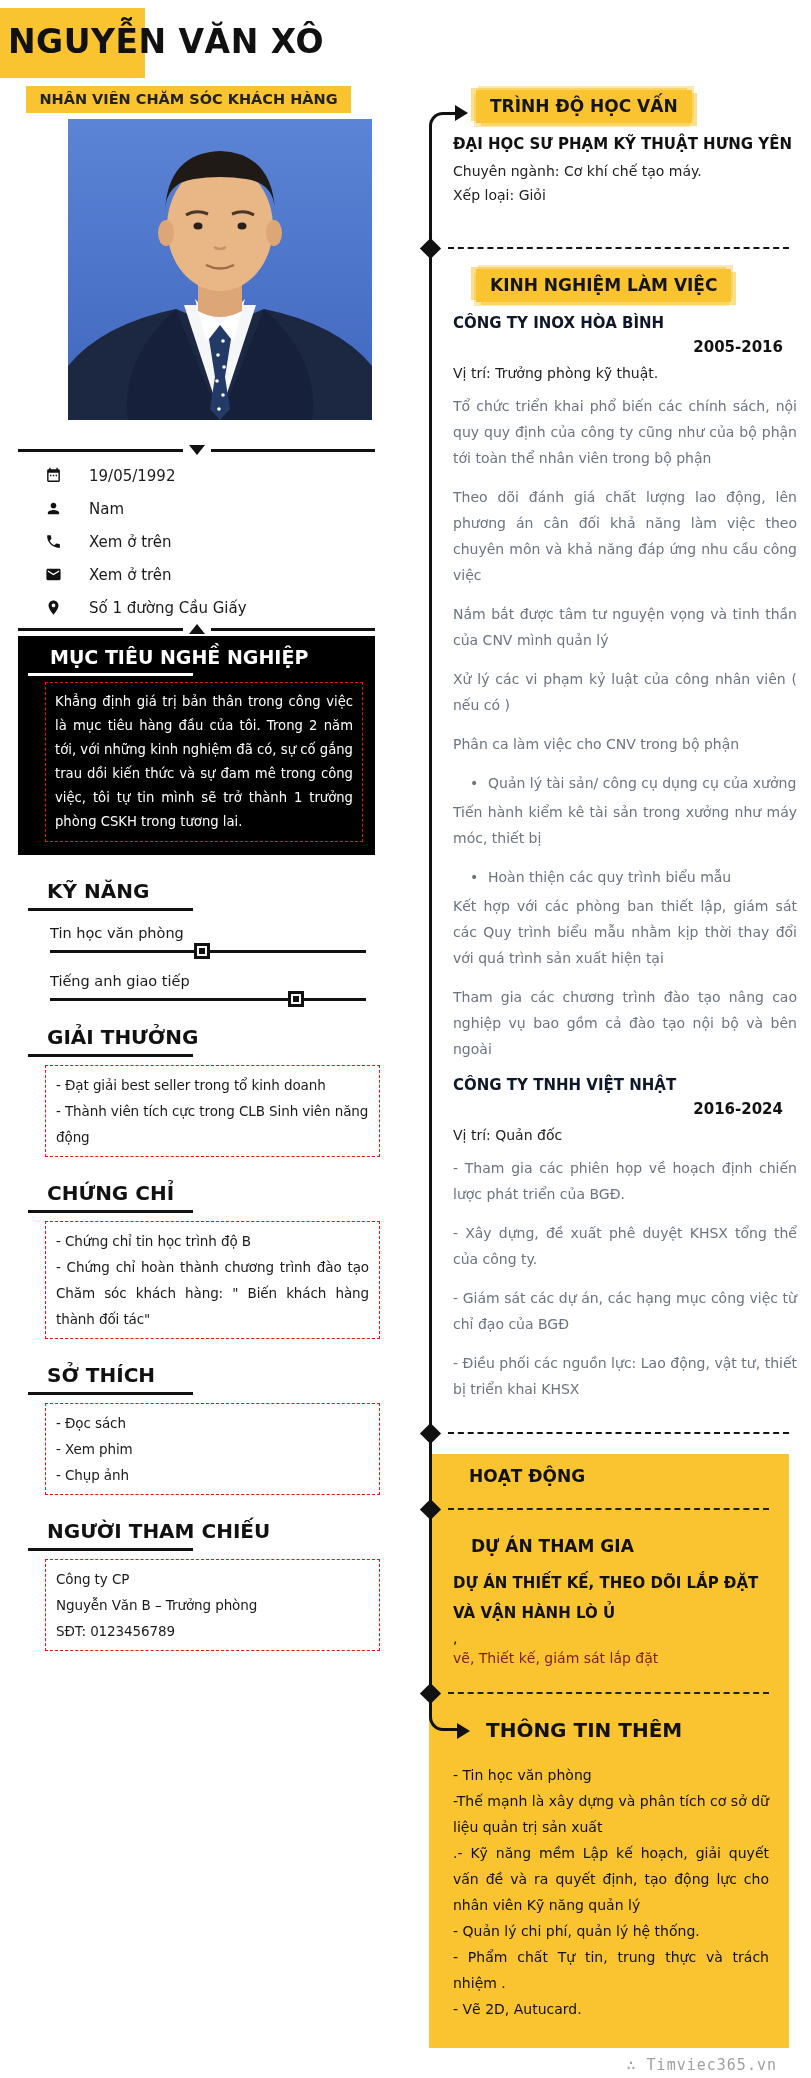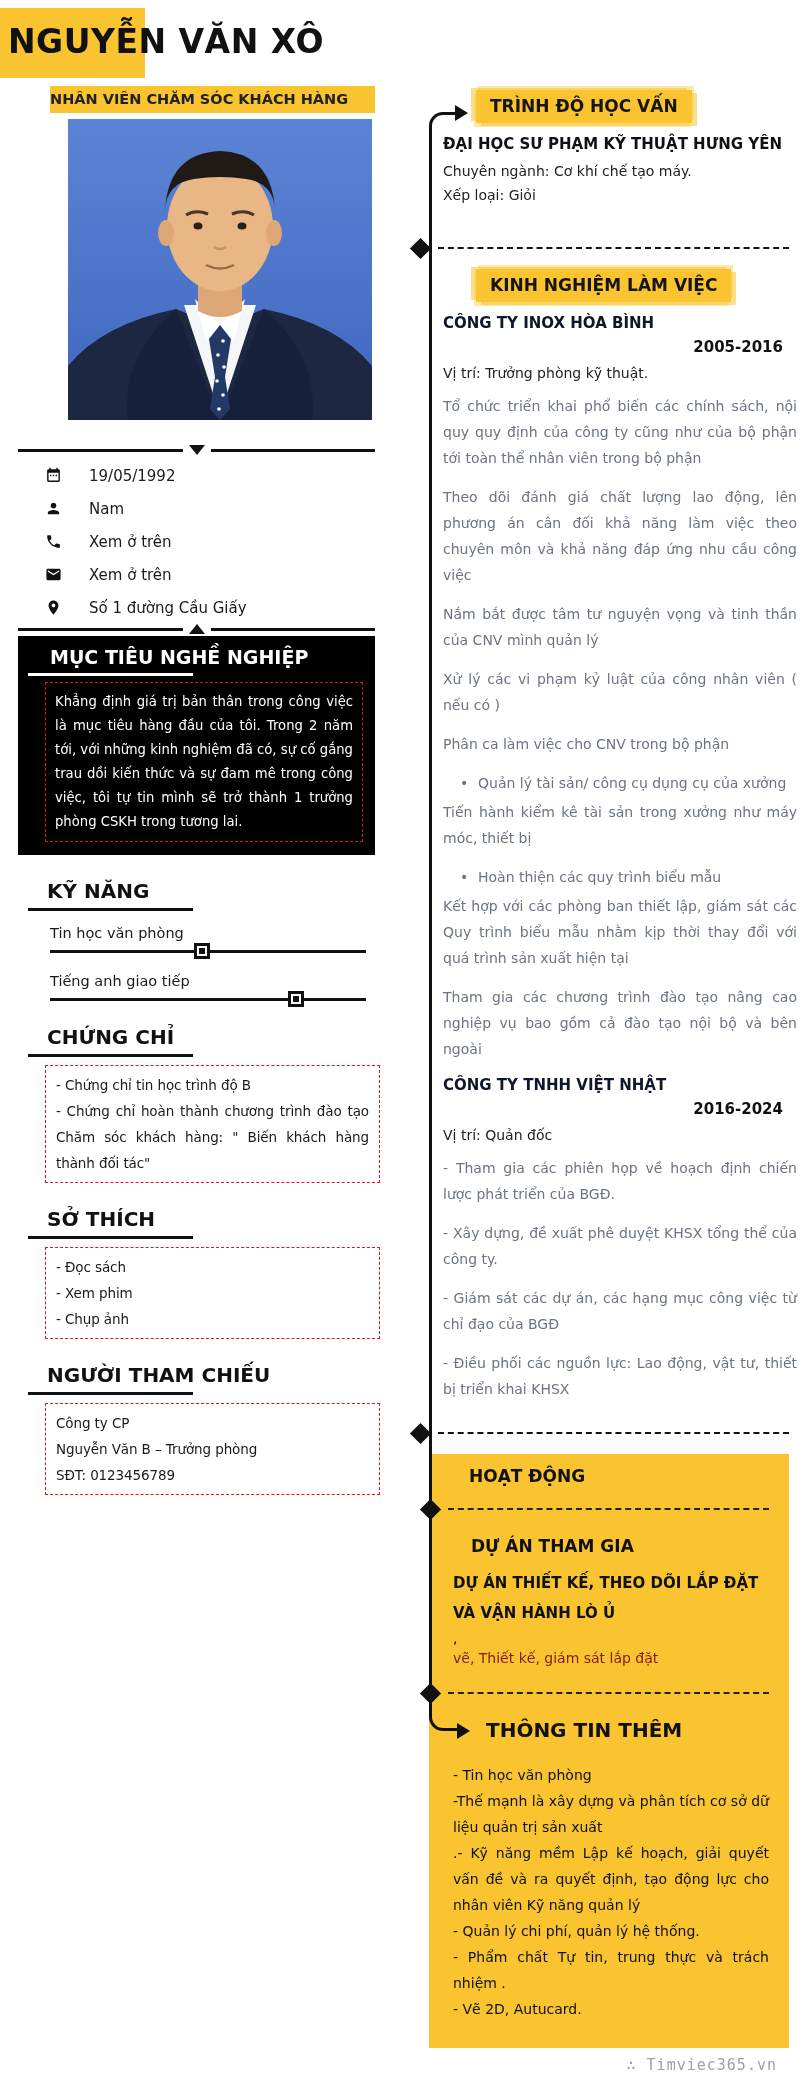--- a/index.html
+++ b/index.html
@@ -7,21 +7,21 @@
   body {
     width:811px; height:2078px; position:relative; background:#fff;
     font-family:"DejaVu Sans","Liberation Sans",sans-serif; color:#1a1a1a;
     overflow:hidden;
   }
   
   #left { position:absolute; left:0; top:0; width:382px; }
   .name-wrap { position:relative; height:86px; }
   .name-bg { position:absolute; left:0; top:8px; width:145px; height:70px; background:#F9C42F; }
   .name-text { position:relative; z-index:1; padding:22px 0 0 8px; font-size:33px; font-weight:800; letter-spacing:.5px; color:#111; white-space:nowrap; }
-  .subtitle { margin-left:50px; width:325px; height:27px; background:#F9C42F; font-size:14.5px; font-weight:700; line-height:27px; color:#222; }
+  .subtitle { margin-left:26px; width:325px; height:27px; background:#F9C42F; text-align:center; font-size:14.5px; font-weight:700; line-height:27px; color:#222; }
   .photo { display:block; margin:6px 0 0 68px; width:304px; height:301px; }
   .hdivider { display:flex; align-items:center; margin:25px 0 0 18px; width:357px; height:10px; }
   .hdivider .ln { flex:1; height:3px; background:#111; }
   .hdivider .tri { margin:0 6px; width:0; height:0; border-left:8px solid transparent; border-right:8px solid transparent; }
   .tri-down { border-top:10px solid #111; }
   .tri-up { border-bottom:10px solid #111; }
   .hdivider.second { margin-top:0; }
   .contacts { margin:4px 0 0 45px; }
   .contact-row { display:flex; align-items:center; height:33px; }
   .contact-row .cicon { width:17px; height:17px; flex:0 0 17px; }
@@ -40,21 +40,21 @@
   .skill-bar { position:relative; width:316px; height:3px; background:#111; margin-bottom:20px; }
   .skill-marker { position:absolute; top:-7px; width:16px; height:16px; background:#fff; border:3px solid #111; }
   .skill-marker::after { content:""; position:absolute; left:2px; top:2px; width:6px; height:6px; background:#111; }
   
   #right { position:absolute; left:429px; top:84px; width:368px; padding-top:6px; }
   .tl-corner-top { position:absolute; left:0; top:28px; width:30px; height:22px; border-left:3px solid #111; border-top:3px solid #111; border-top-left-radius:14px; }
   .tl-arrow-top { position:absolute; left:26px; top:21px; width:0; height:0; border-left:13px solid #111; border-top:8px solid transparent; border-bottom:8px solid transparent; }
   #tl-line { position:absolute; left:0; top:50px; width:3px; height:1570px; background:#111; }
   .rough-header { display:inline-block; margin-left:47px; background:#F9C42F; padding:6px 14px 7px 14px; font-size:17px; font-weight:700; color:#151515; white-space:nowrap;
     box-shadow:5px 3px 0 rgba(249,196,47,.55), -5px -2px 0 rgba(249,196,47,.55), 2px -4px 0 rgba(249,196,47,.4), -2px 4px 0 rgba(249,196,47,.4); }
-  .rcontent { padding-left:14px; }
+  .rcontent { padding-left:24px; }
   .school { margin-top:12px; font-size:15px; font-weight:700; color:#111; }
   .rline { margin-top:10px; font-size:14px; color:#222; }
   .sep { position:relative; height:20px; }
   .sep .dash { position:absolute; left:-5px; right:8px; top:8px; border-top:2.5px dashed #131313; }
   .sep .diamond { position:absolute; left:-30px; top:2px; width:15px; height:15px; background:#111; transform:rotate(45deg); }
   .sep1 { margin-top:36px; }
   .exp-header-wrap { margin-top:10px; }
   .company { margin-top:12px; font-size:15px; font-weight:700; color:#0f172a; }
   .period { margin-top:6px; padding-right:14px; text-align:right; font-size:15px; font-weight:700; color:#111; }
   .position { margin-top:9px; font-size:14px; color:#222; }
@@ -191,20 +191,28 @@
       <div class="skill-bar">
         <div class="skill-marker" style="left: calc(48% - 8px);"></div>
       </div>
       <div class="skill-label">Tiếng anh giao tiếp</div>
       <div class="skill-bar">
         <div class="skill-marker" style="left: calc(78% - 8px);"></div>
       </div>
     </div>
   </div>
 
+  <div>
+    <div class="lsection-title">GIẢI THƯỞNG</div>
+    <div class="lsection-underline"></div>
+    <div class="redbox">
+      <div class="item">- Đạt giải best seller trong tổ kinh doanh</div>
+      <div class="item">- Thành viên tích cực trong CLB Sinh viên năng động</div>
+    </div>
+  </div>
 
   <div>
     <div class="lsection-title">CHỨNG CHỈ</div>
     <div class="lsection-underline"></div>
     <div class="redbox">
       <div class="item">- Chứng chỉ tin học trình độ B</div>
       <div class="item just">- Chứng chỉ hoàn thành chương trình đào tạo Chăm sóc khách hàng: " Biến khách hàng thành đối tác"</div>
     </div>
   </div>
 

